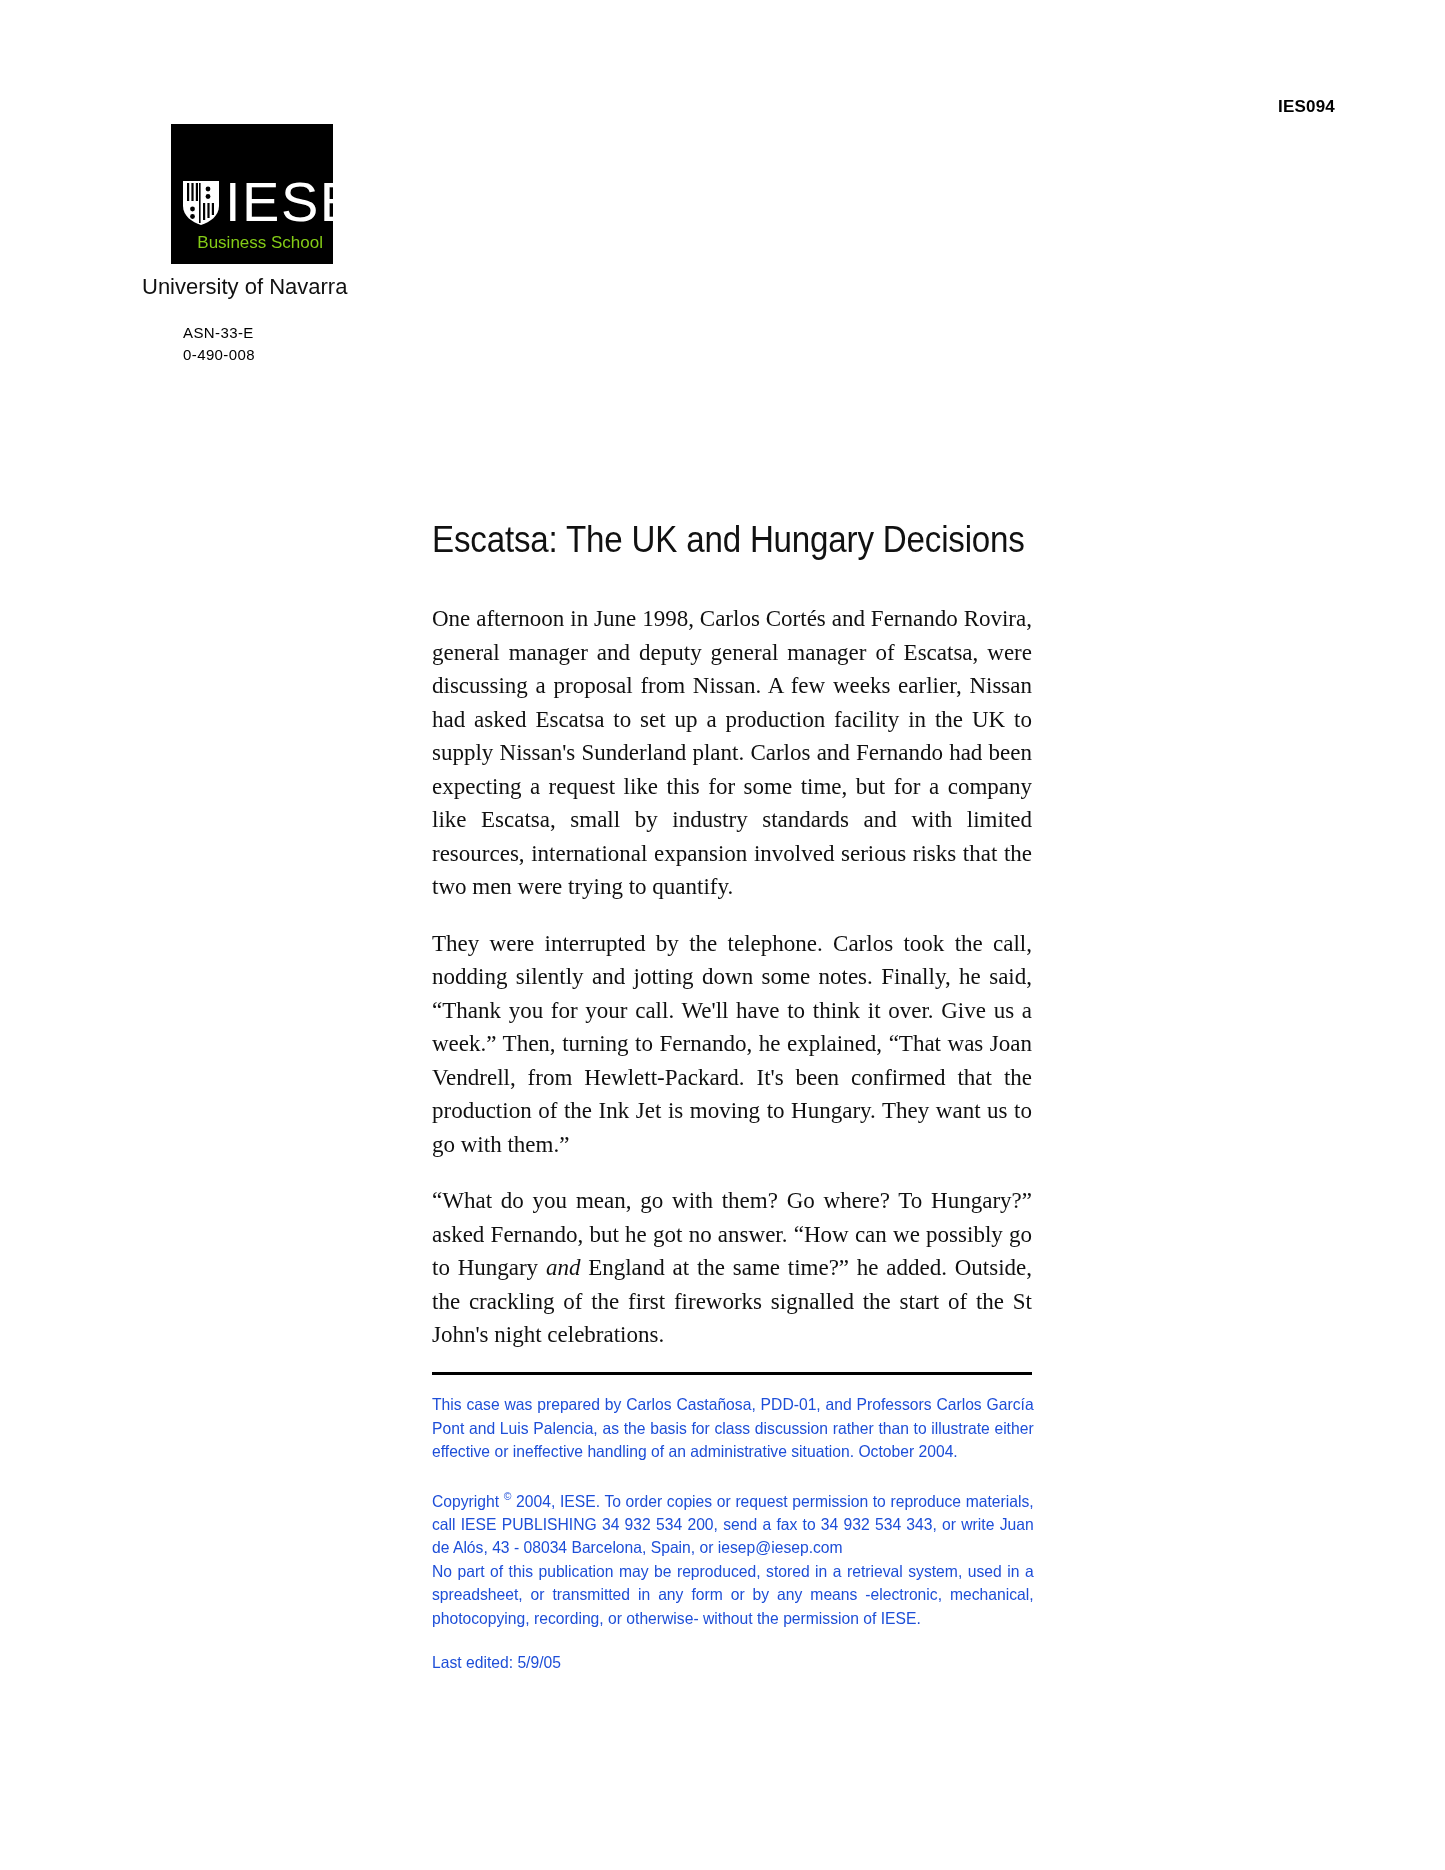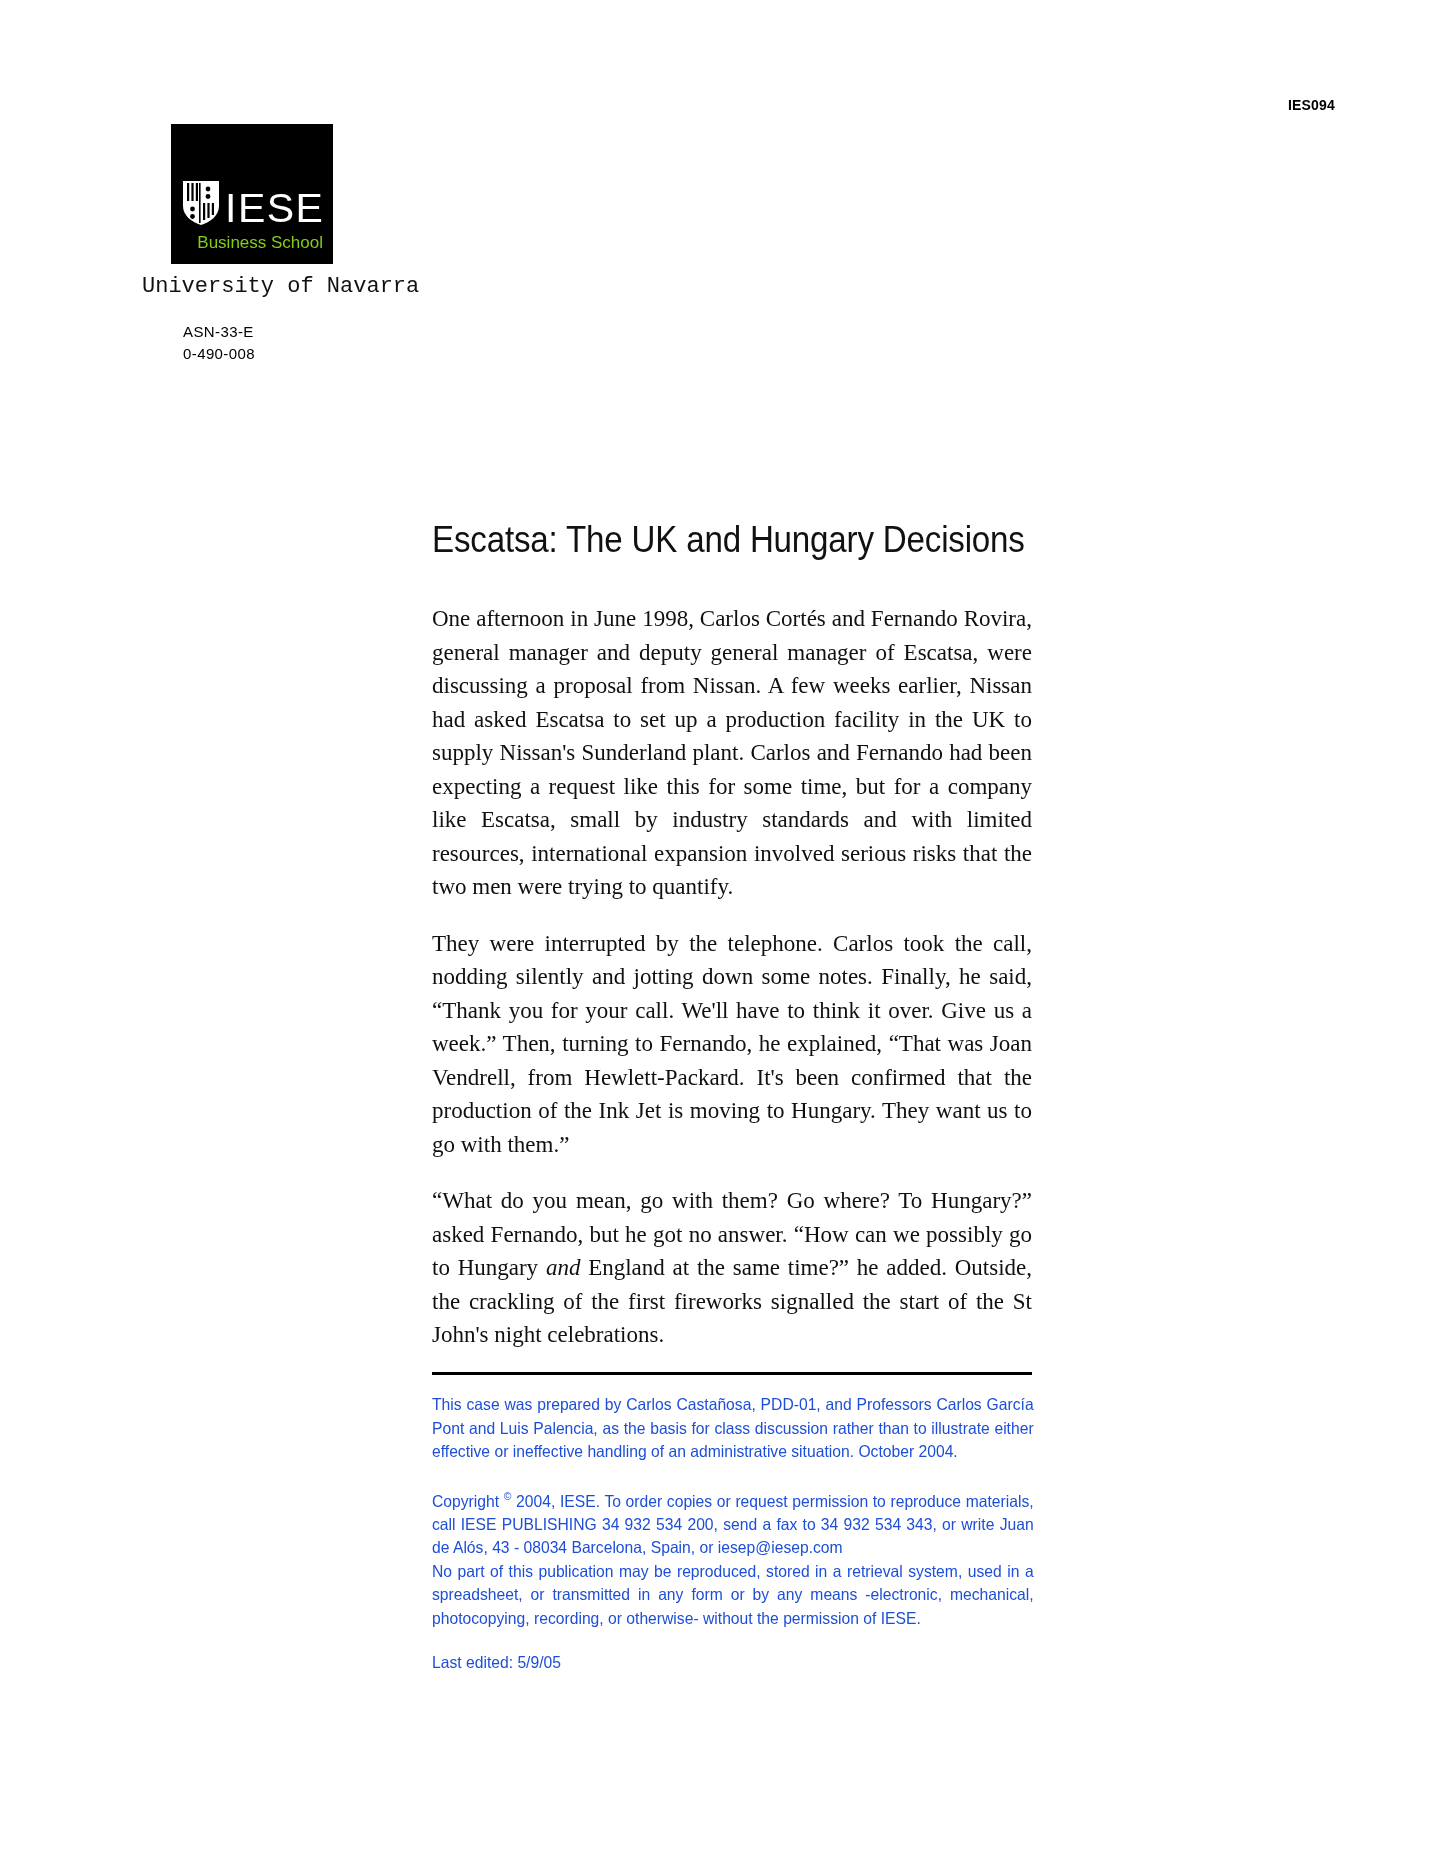--- a/index.html
+++ b/index.html
@@ -23,21 +23,21 @@
     background: #ffffff;
   }
 
   
   .doc-code {
     position: absolute;
     top: 97px;
     right: 110px;
     font-family: "Liberation Sans", sans-serif;
     font-weight: bold;
-    font-size: 14px;
+    font-size: 17px;
     letter-spacing: 0.2px;
     color: #000;
   }
 
   
   .logo-wrap {
     position: absolute;
     left: 171px;
     top: 124px;
     width: 162px;
@@ -52,37 +52,37 @@
     position: absolute;
     left: 11px;
     bottom: 38px;
     display: flex;
     align-items: flex-end;
     gap: 5px;
   }
   .shield-svg { display: block; }
   .logo-word {
     font-family: "Liberation Sans", sans-serif;
-    font-size: 41px;
+    font-size: 56px;
     line-height: 0.88;
     color: #ffffff;
     letter-spacing: 1.5px;
     font-weight: 400;
   }
   .logo-sub {
     position: absolute;
     right: 10px;
     bottom: 11px;
     font-family: "Liberation Sans", sans-serif;
     font-size: 17px;
     color: #84cc16;
     letter-spacing: 0px;
   }
   .univ-line {
-    font-family: Liberation Mono, monospace;
+    font-family: Liberation Sans, sans-serif;
     font-size: 22px;
     color: #111111;
     margin-top: 10px;
     margin-left: -29px;
     white-space: nowrap;
   }
   .ref-codes {
     font-family: "Liberation Sans", sans-serif;
     font-size: 15px;
     color: #000;

